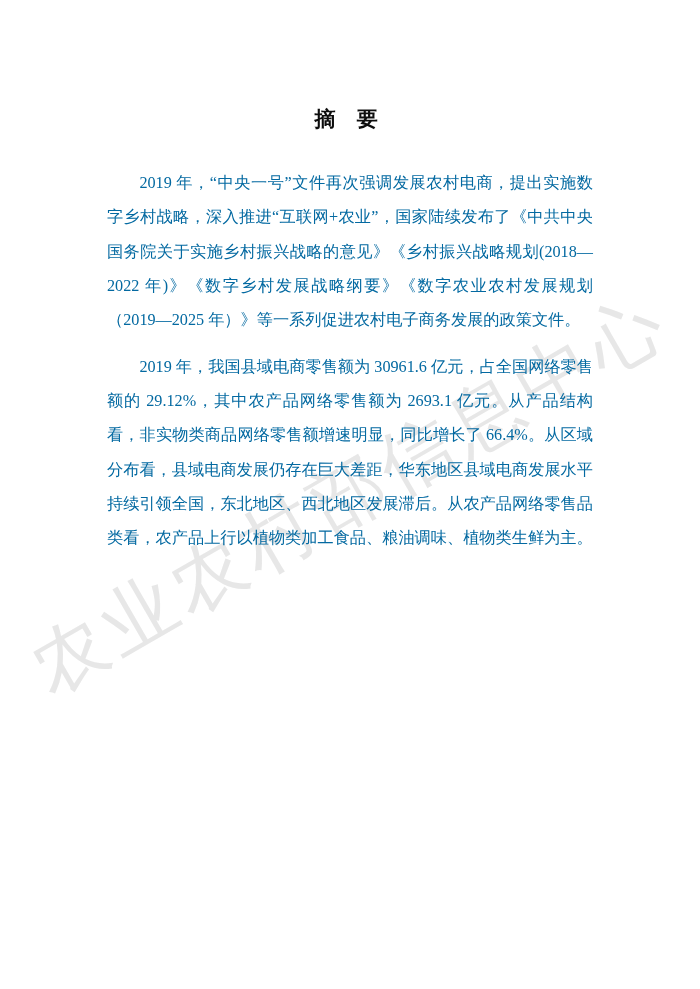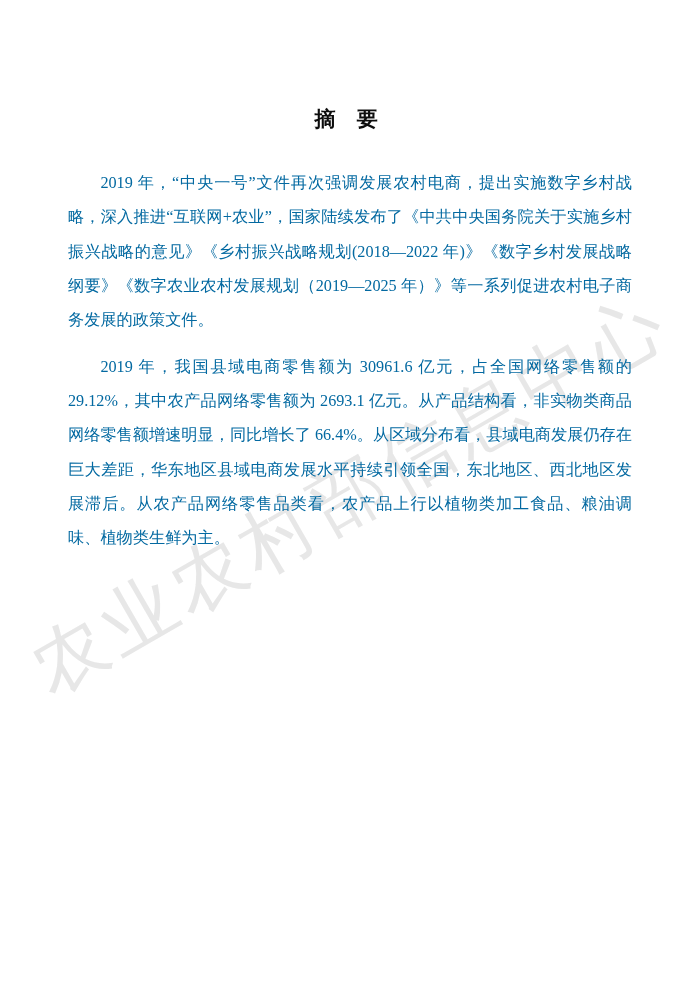--- a/index.html
+++ b/index.html
@@ -28,21 +28,21 @@
     color: #d9d9d9;
     opacity: 0.62;
     white-space: nowrap;
     pointer-events: none;
     z-index: 1;
     font-weight: 400;
   }
   .content {
     position: relative;
     z-index: 2;
-    padding: 0 68px;
+    padding: 0 107px;
   }
   .doc-title {
     text-align: center;
     font-size: 21px;
     font-weight: bold;
     letter-spacing: 8px;
     color: #0d0d0d;
     margin: 0;
     padding-top: 105px;
     font-family: "Liberation Serif", "DejaVu Serif", serif;

